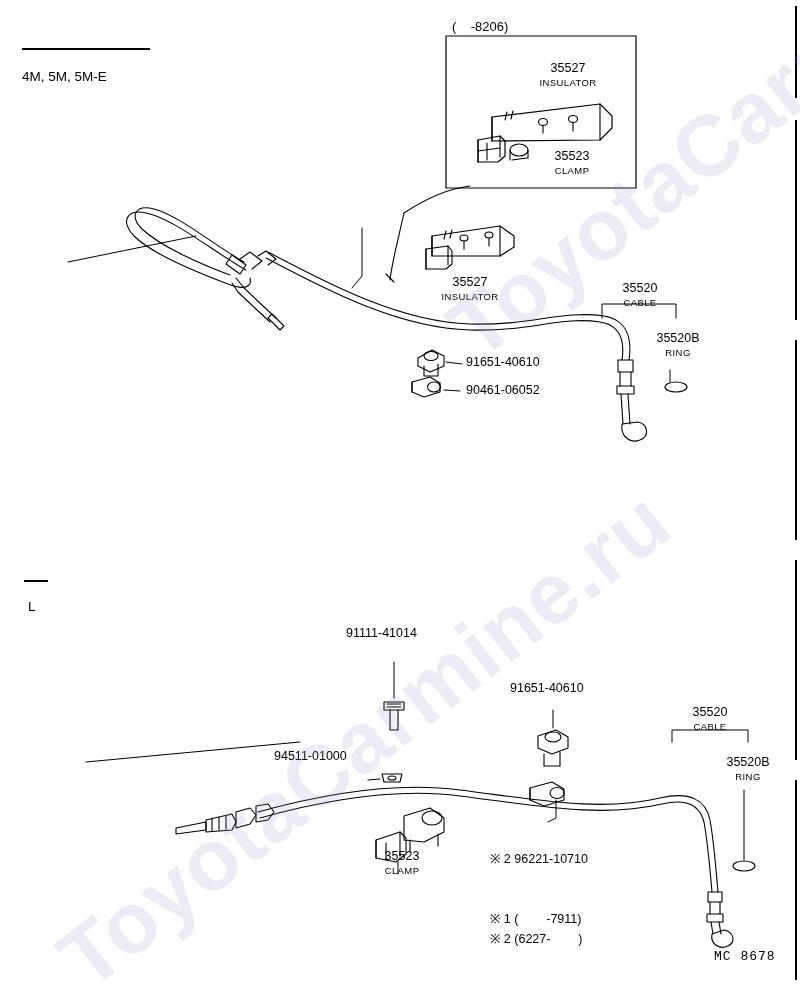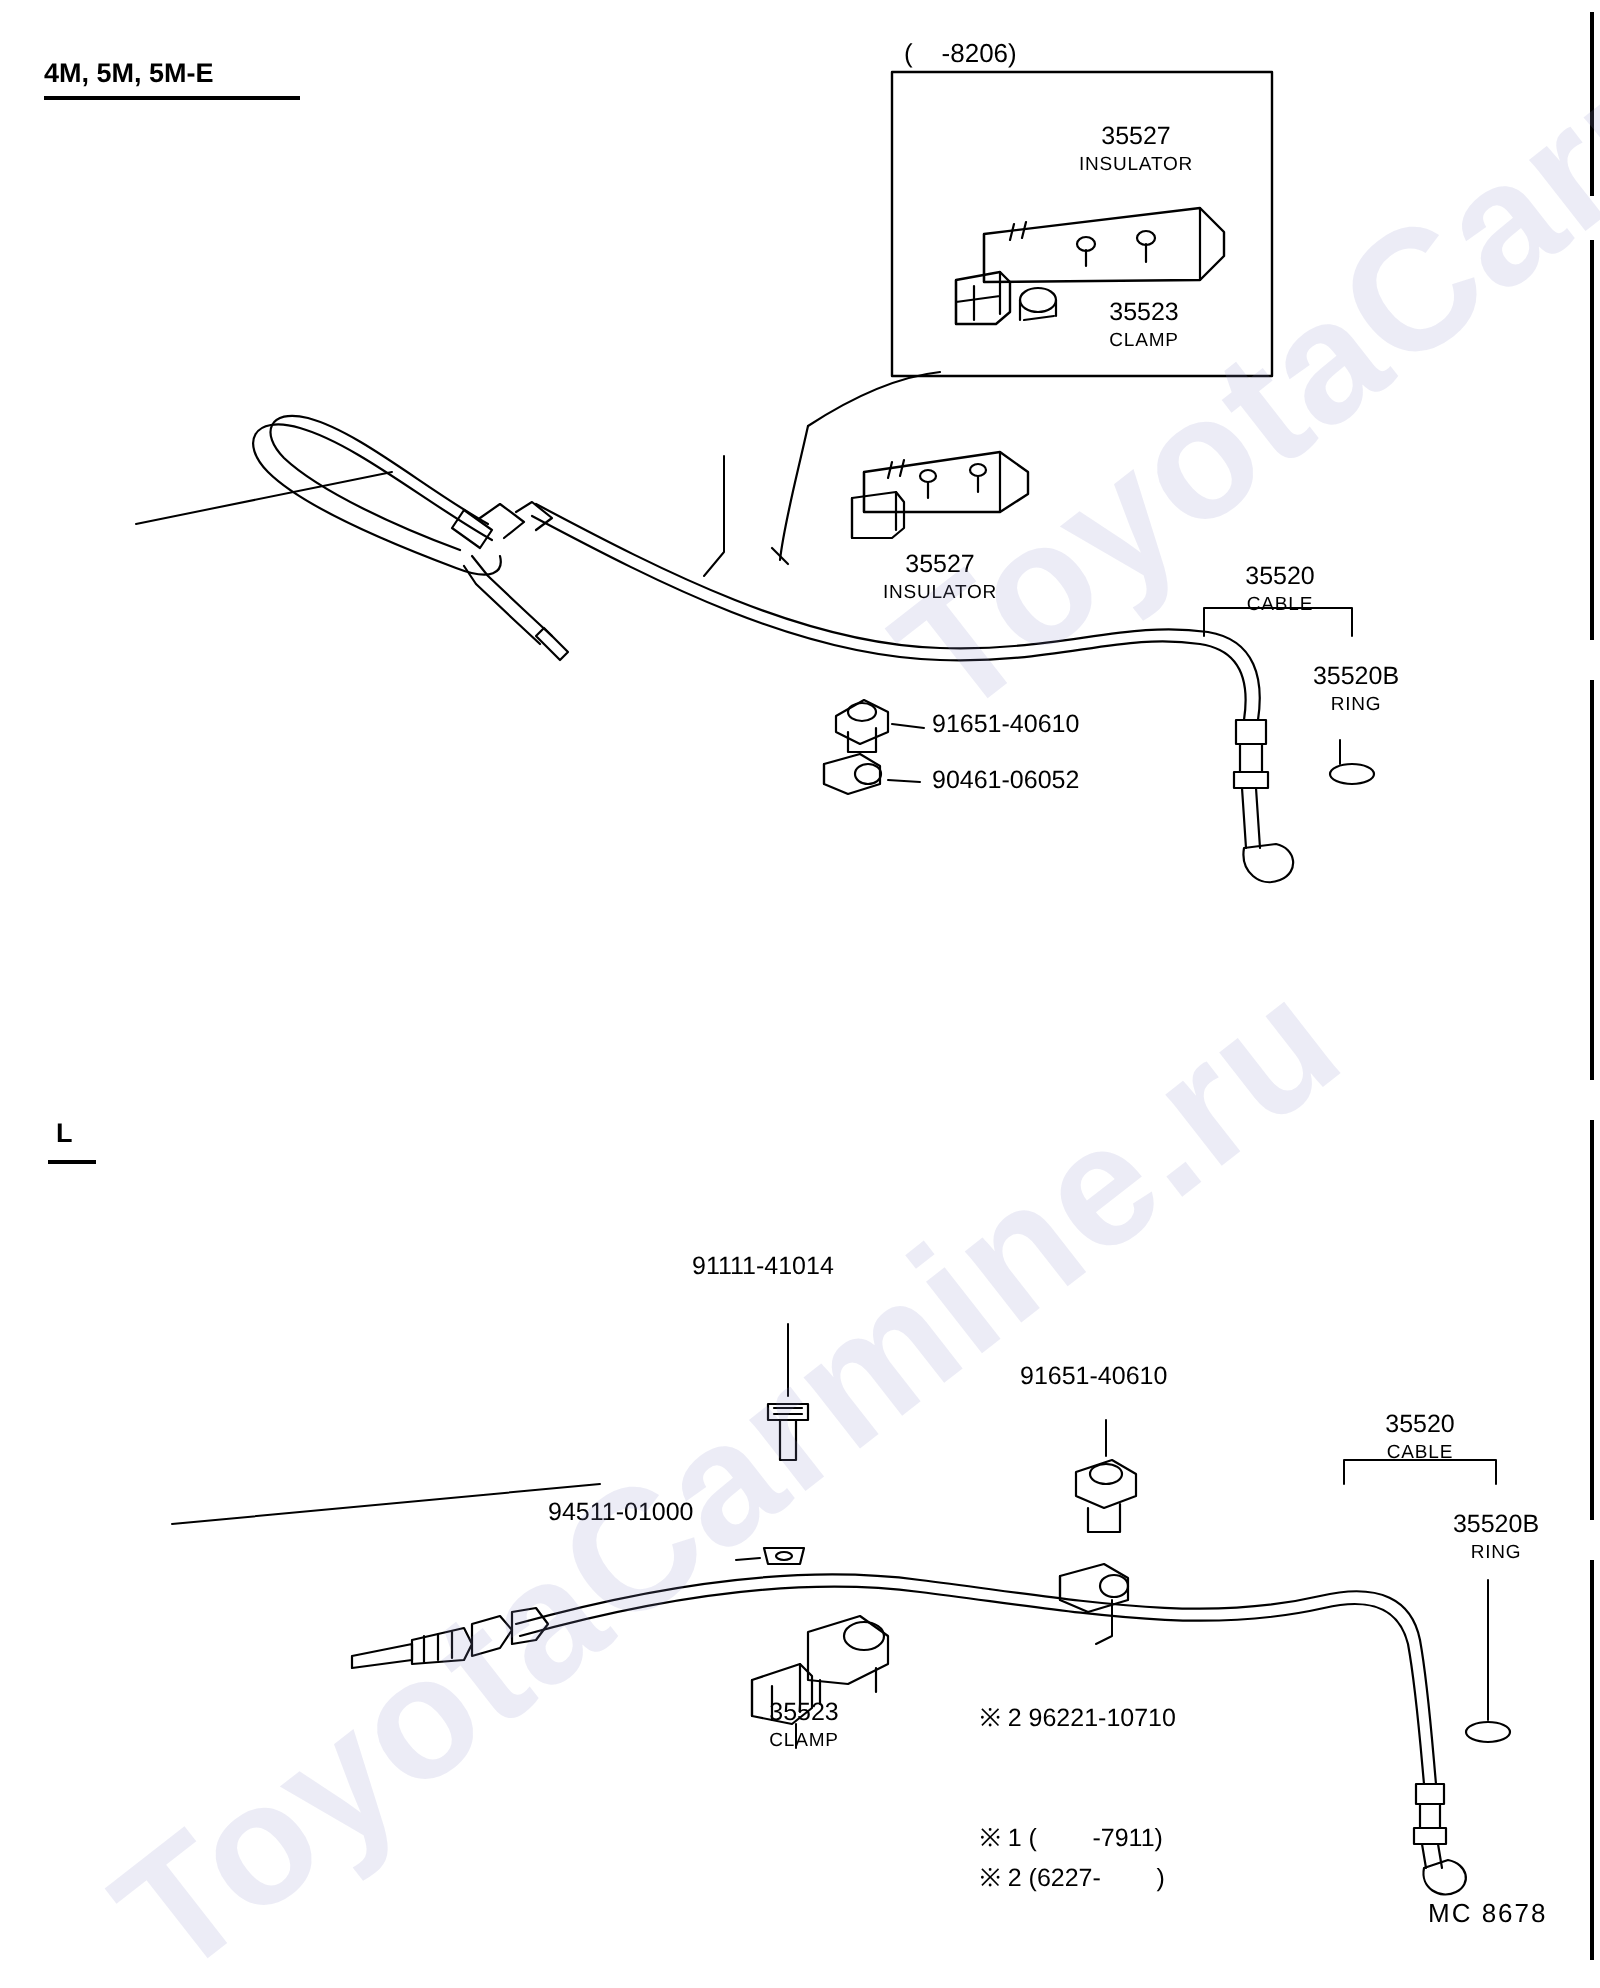--- a/index.html
+++ b/index.html
@@ -29,24 +29,25 @@
     line-height: 13px;
     color: #000;
     white-space: pre;
   }
   .lbl.sub {
     font-size: 9.5px;
     letter-spacing: 0.4px;
   }
   .lbl.big {
     font-size: 13.5px;
-    font-weight: bold;
+    font-weight: normal;
+    margin-top: 40px;
   }
   .lbl.mono {
-    font-family: Liberation Sans, sans-serif;
+    font-family: Liberation Mono, monospace;
     font-size: 13px;
     letter-spacing: 1px;
   }
   .center { text-align: right; transform: translateX(-50%); }
 
   
   #watermark {
     position: absolute;
     left: 0; top: 0;
     width: 800px; height: 994px;

